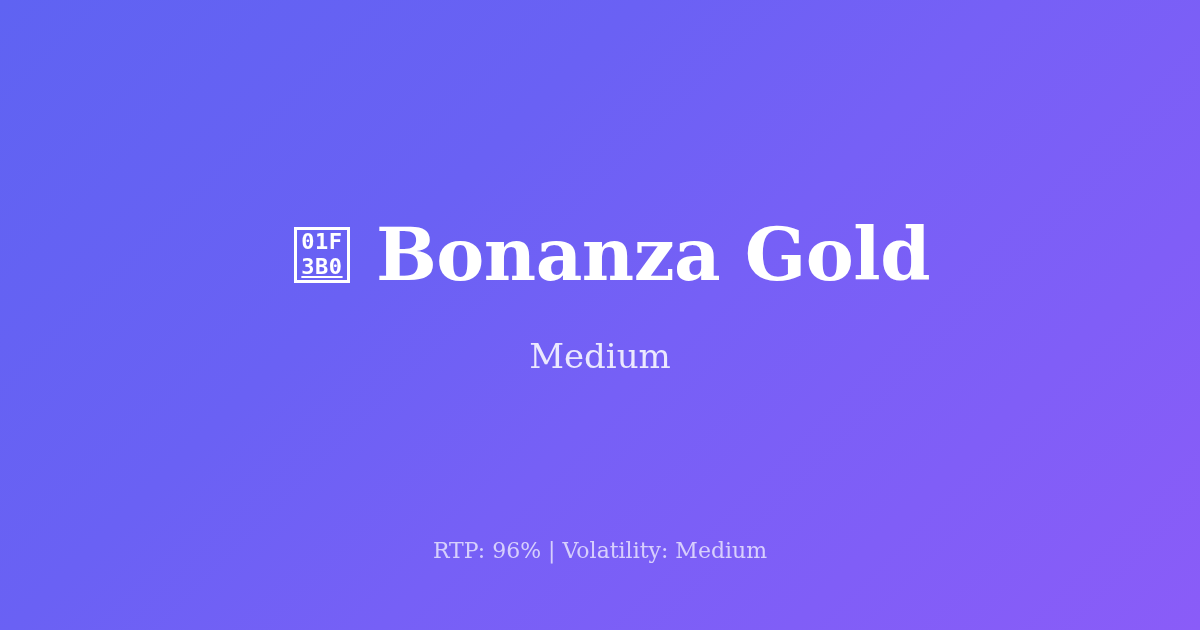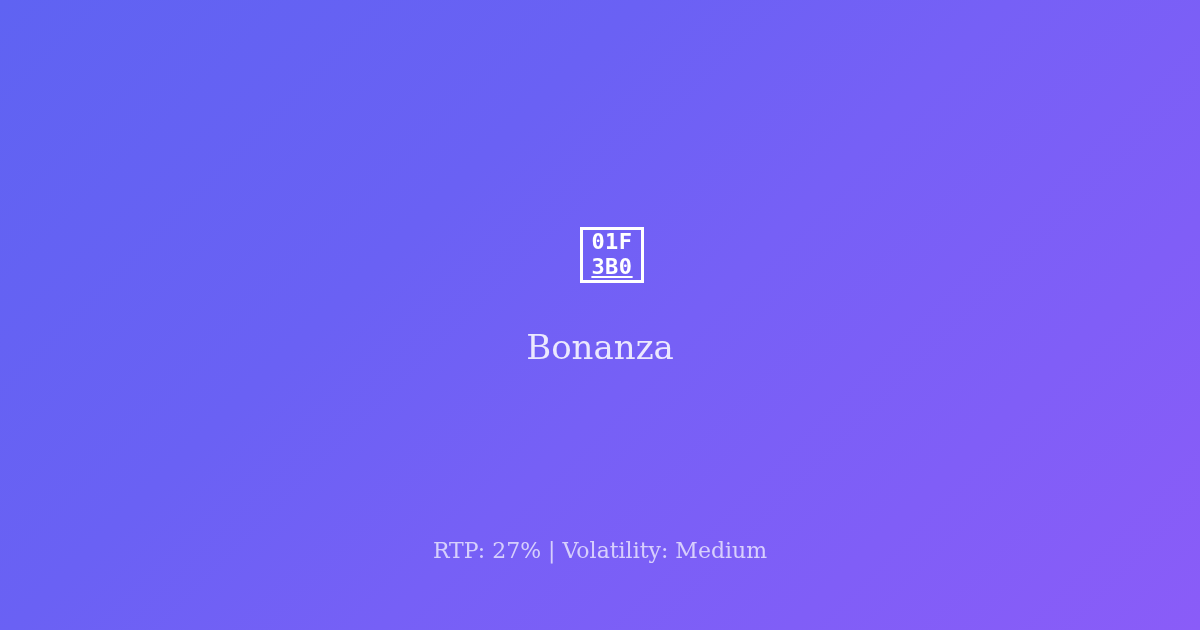--- a/index.html
+++ b/index.html
@@ -33,21 +33,21 @@
 
   .title-row {
     display: flex;
     align-items: center;
     justify-content: center;
     gap: 26px;
   }
 
   
   .tofu-icon {
-    width: 64px;
+    width: 56px;
     height: 56px;
     border: 3px solid #ffffff;
     display: flex;
     flex-direction: column;
     align-items: center;
     justify-content: center;
     font-family: "DejaVu Sans Mono", "Liberation Mono", monospace;
     color: #ffffff;
     line-height: 1;
     flex: 0 0 auto;
@@ -99,20 +99,21 @@
 
 <div class="hero">
 
   <div class="title-row">
 
     <div class="tofu-icon">
       <span>01F</span>
       <span>3B0</span>
     </div>
 
+    <h1 class="game-title">Bonanza Gold</h1>
 
   </div>
 
-  <div class="game-subtitle">Bonanza</div>
+  <div class="game-subtitle">Medium</div>
 
 </div>
 
-<div class="meta-line">RTP: 27% | Volatility: Medium</div>
+<div class="meta-line">RTP: 96% | Volatility: Medium</div>
 
 </body></html>

